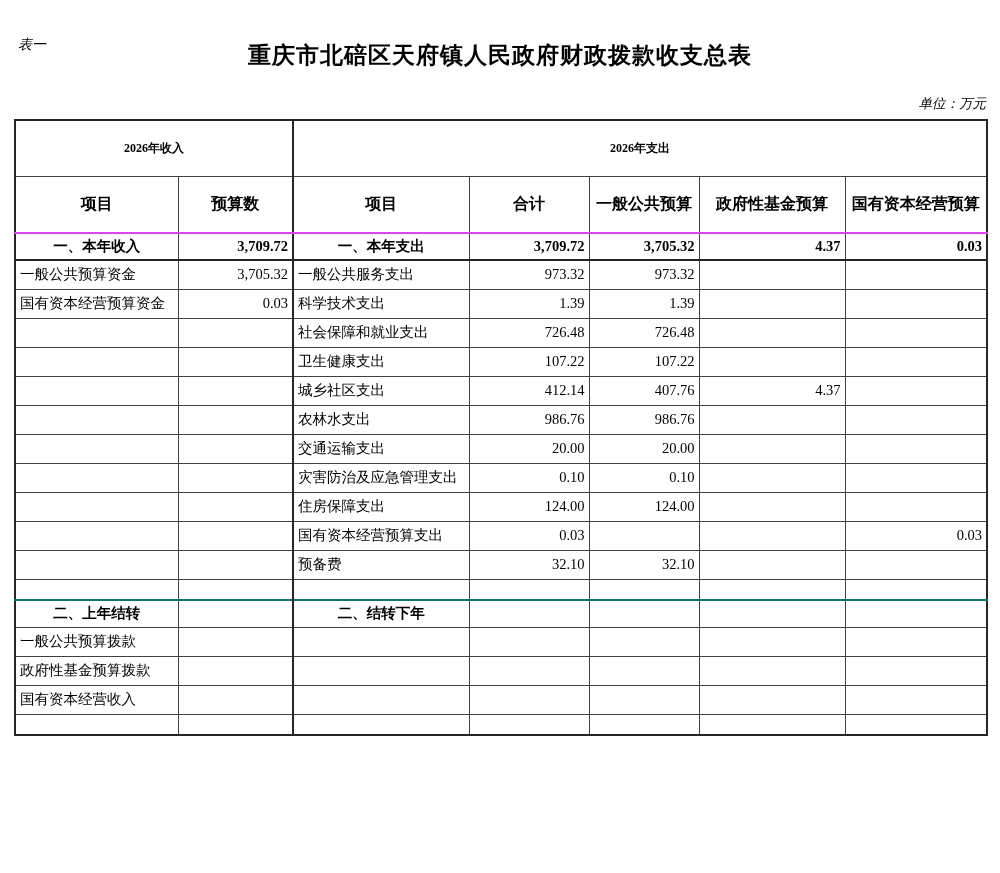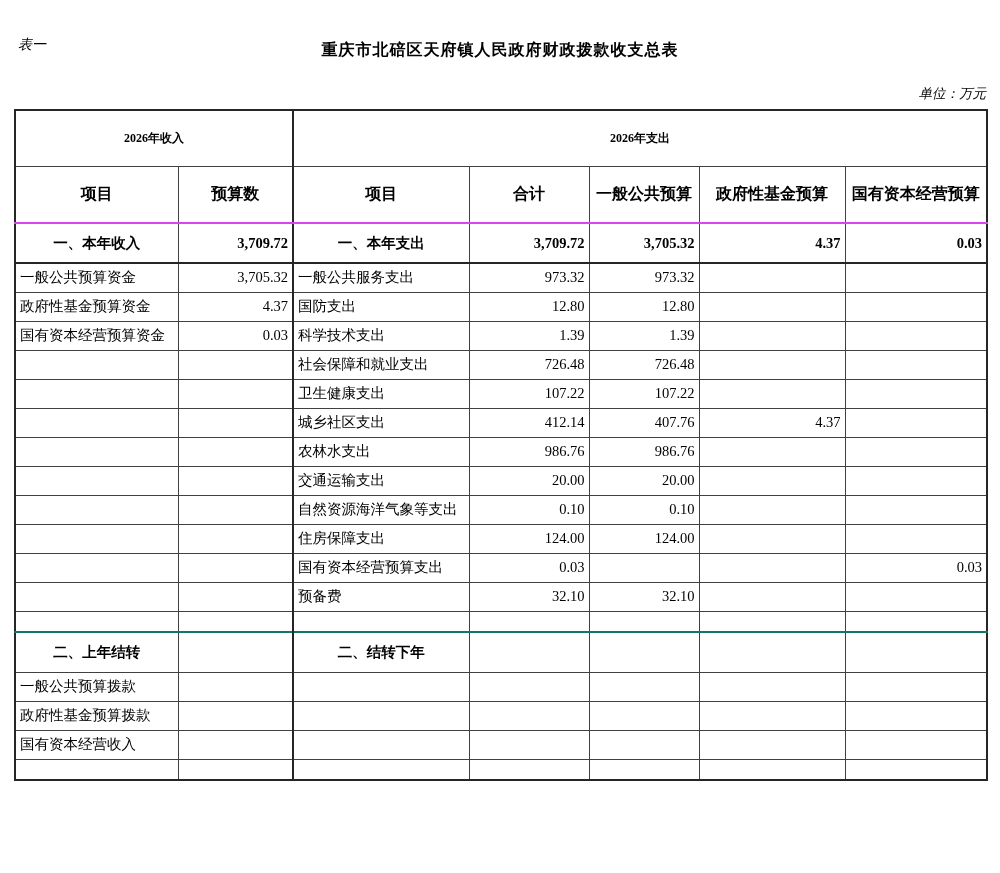--- a/index.html
+++ b/index.html
@@ -18,21 +18,21 @@
     left: 18px;
     top: 8px;
     font-style: italic;
     font-size: 14px;
     font-family: "DejaVu Serif", serif;
     margin-top: 28px;
   }
   .doc-title {
     margin: 40px 0 0 0;
     text-align: center;
-    font-size: 16px;
+    font-size: 23px;
     font-weight: bold;
     letter-spacing: 1px;
   }
   .unit-note {
     text-align: right;
     font-style: italic;
     font-size: 13.5px;
     margin: 24px 14px 6px 0;
   }
   table.budget {
@@ -60,21 +60,21 @@
     font-size: 16px;
     font-weight: bold;
     text-align: center;
     border-bottom: 2px solid #d946ef;
   }
   
   table.budget th.sect-start, table.budget td.sect-start {
     border-left: 2px solid #262626;
   }
   tr.row-item    { height: 29px; padding-left: 23px; }
-  tr.row-section { height: 40px; }
+  tr.row-section { height: 27px; }
   tr.row-spacer  { height: 21px; }
   tr.row-total   { height: 36px; }
   tr.row-section td, tr.row-total td { font-weight: bold; }
   tr.row-section.hb td { border-bottom: 2px solid #262626; }
   tr.row-section.ht td { border-top: 2px solid #0f766e; }
   tr.row-total td { border-top: 2px solid #262626; }
   td.lbl { text-align: left; }
   td.ctr { text-align: center; }
   td.num { text-align: right; padding-right: 3px; }
 </style>
@@ -125,29 +125,20 @@
       <tr class="row-item">
         <td class="lbl">一般公共预算资金</td>
         <td class="num">3,705.32</td>
         <td class="lbl sect-start">一般公共服务支出</td>
         <td class="num">973.32</td>
         <td class="num">973.32</td>
         <td class="num"></td>
         <td class="num"></td>
       </tr>
       <tr class="row-item">
-        <td class="lbl">政府性基金预算资金</td>
-        <td class="num">4.37</td>
-        <td class="lbl sect-start">国防支出</td>
-        <td class="num">12.80</td>
-        <td class="num">12.80</td>
-        <td class="num"></td>
-        <td class="num"></td>
-      </tr>
-      <tr class="row-item">
         <td class="lbl">国有资本经营预算资金</td>
         <td class="num">0.03</td>
         <td class="lbl sect-start">科学技术支出</td>
         <td class="num">1.39</td>
         <td class="num">1.39</td>
         <td class="num"></td>
         <td class="num"></td>
       </tr>
       <tr class="row-item">
         <td class="lbl"></td>
@@ -190,21 +181,21 @@
         <td class="num"></td>
         <td class="lbl sect-start">交通运输支出</td>
         <td class="num">20.00</td>
         <td class="num">20.00</td>
         <td class="num"></td>
         <td class="num"></td>
       </tr>
       <tr class="row-item">
         <td class="lbl"></td>
         <td class="num"></td>
-        <td class="lbl sect-start">自然资源海洋气象等支出</td>
+        <td class="lbl sect-start">灾害防治及应急管理支出</td>
         <td class="num">0.10</td>
         <td class="num">0.10</td>
         <td class="num"></td>
         <td class="num"></td>
       </tr>
       <tr class="row-item">
         <td class="lbl"></td>
         <td class="num"></td>
         <td class="lbl sect-start">住房保障支出</td>
         <td class="num">124.00</td>

